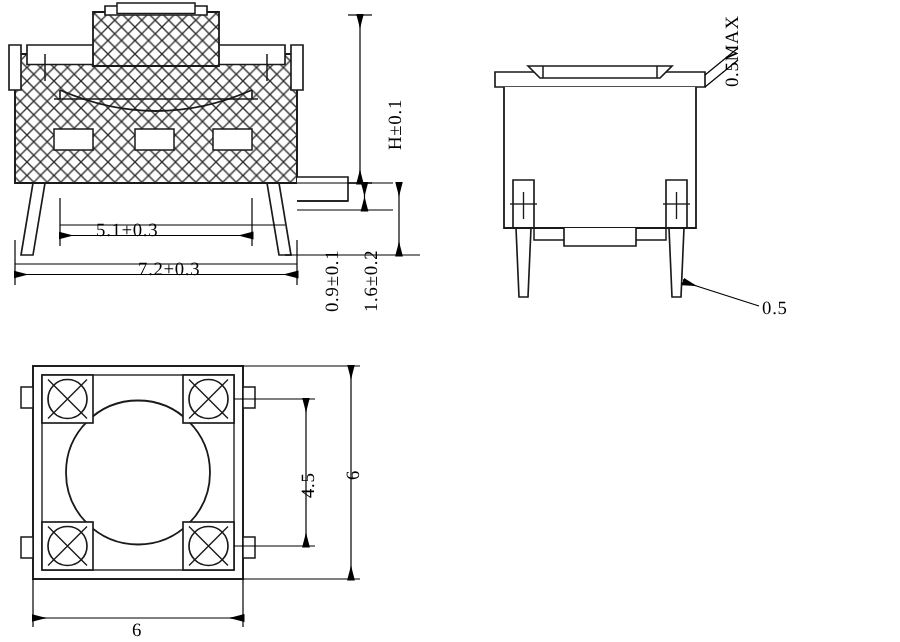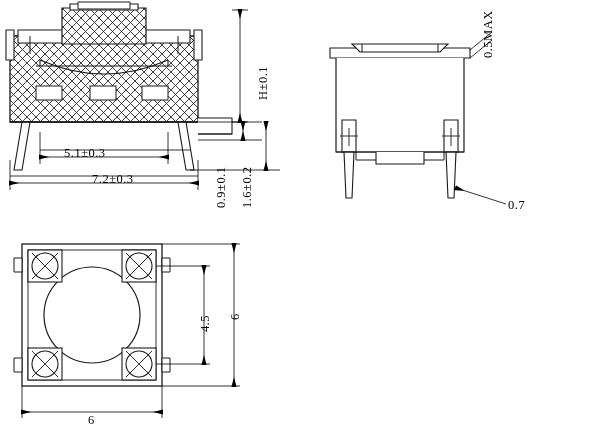--- a/index.html
+++ b/index.html
@@ -199,21 +199,21 @@
   <div class="dimlabel" style="left:64px; top:146px;">5.1±0.3</div>
 
   <div class="dimlabel" style="left:64px; top:172px;margin-left:28px;">7.2±0.3</div>
 
   <div class="dimlabel vert" style="left:214px; top:208px;">0.9±0.1</div>
 
   <div class="dimlabel vert" style="left:240px; top:208px;">1.6±0.2</div>
 
   <div class="dimlabel vert" style="left:481px; top:58px;">0.5MAX</div>
 
-  <div class="dimlabel" style="left:508px; top:198px;">0.7</div>
+  <div class="dimlabel" style="left:508px; top:198px;">0.5</div>
 
   <div class="dimlabel vert" style="left:198px; top:332px;">4.5</div>
 
   <div class="dimlabel vert" style="left:228px; top:320px;">6</div>
 
   <div class="dimlabel" style="left:88px; top:413px;">6</div>
 
 </div>
 
 </body></html>

